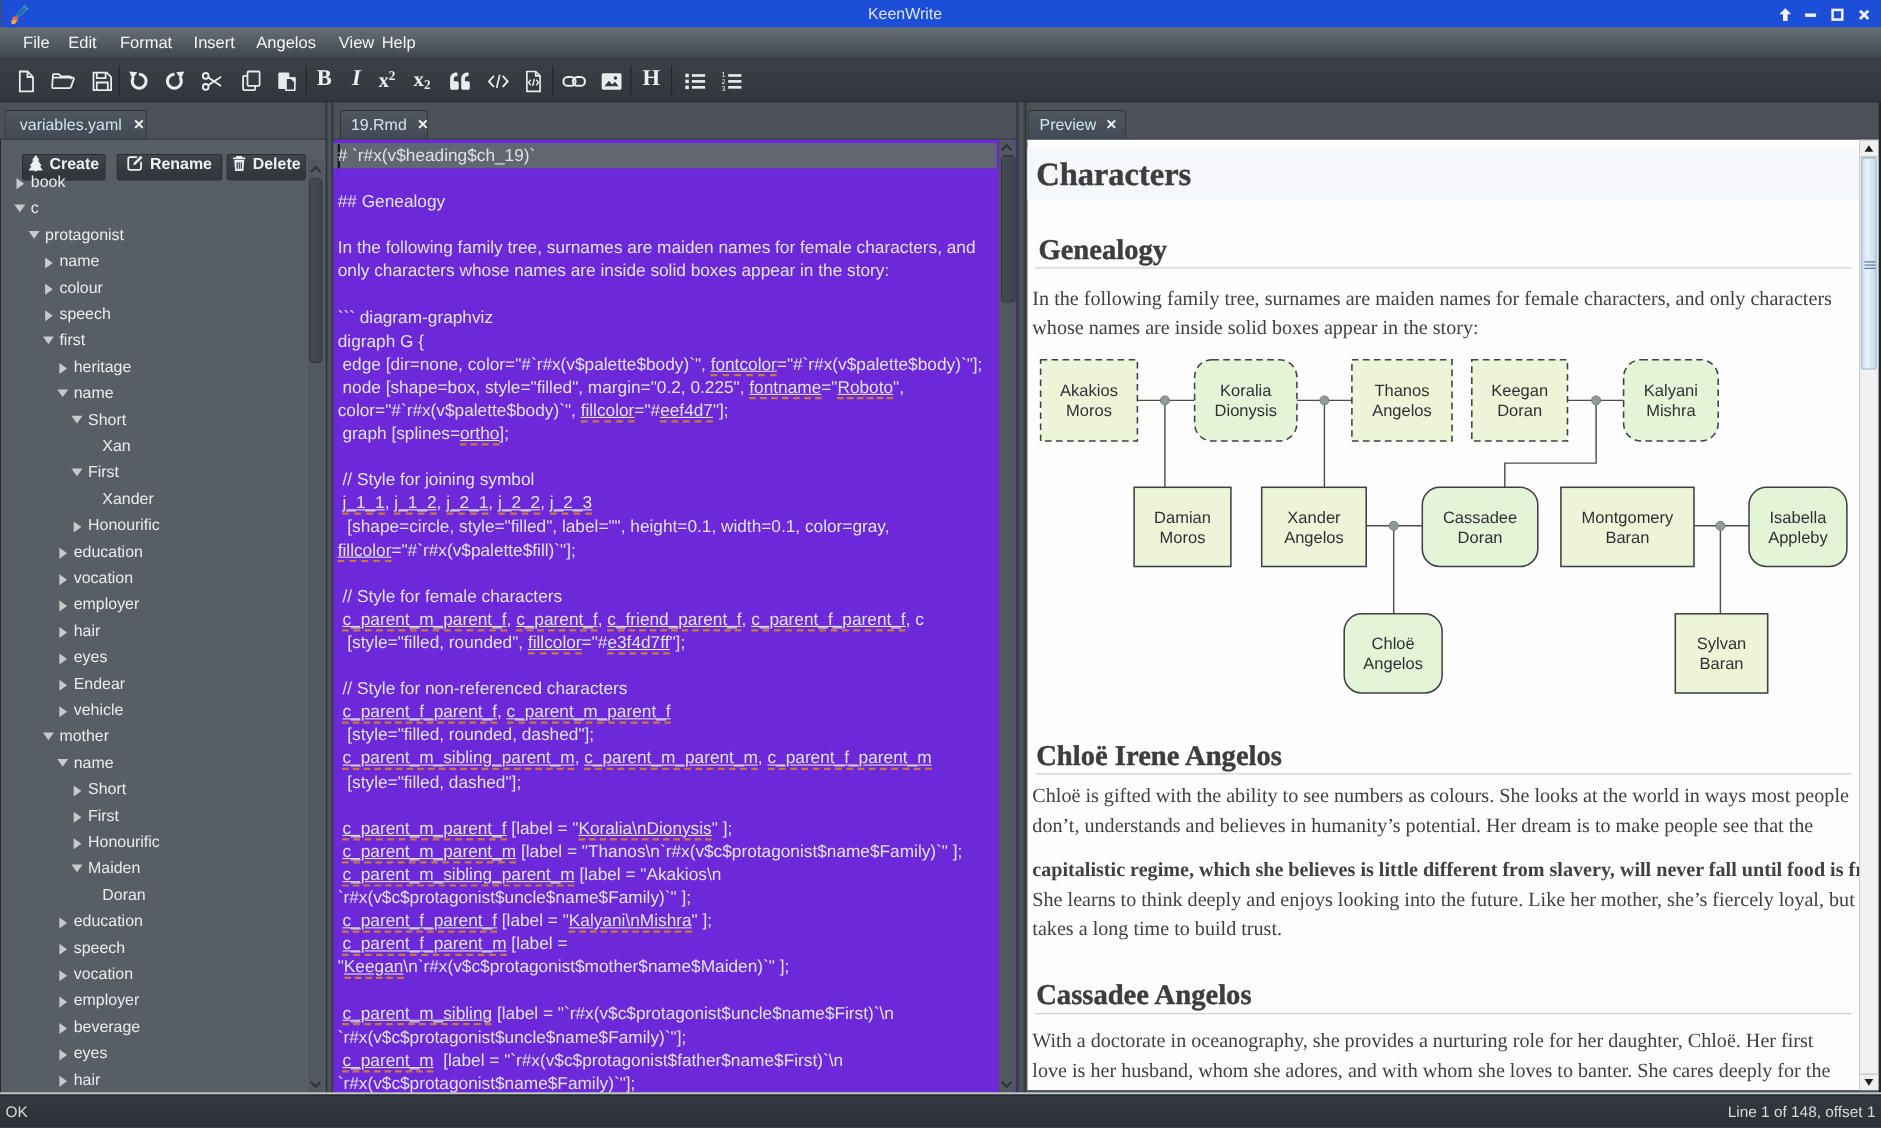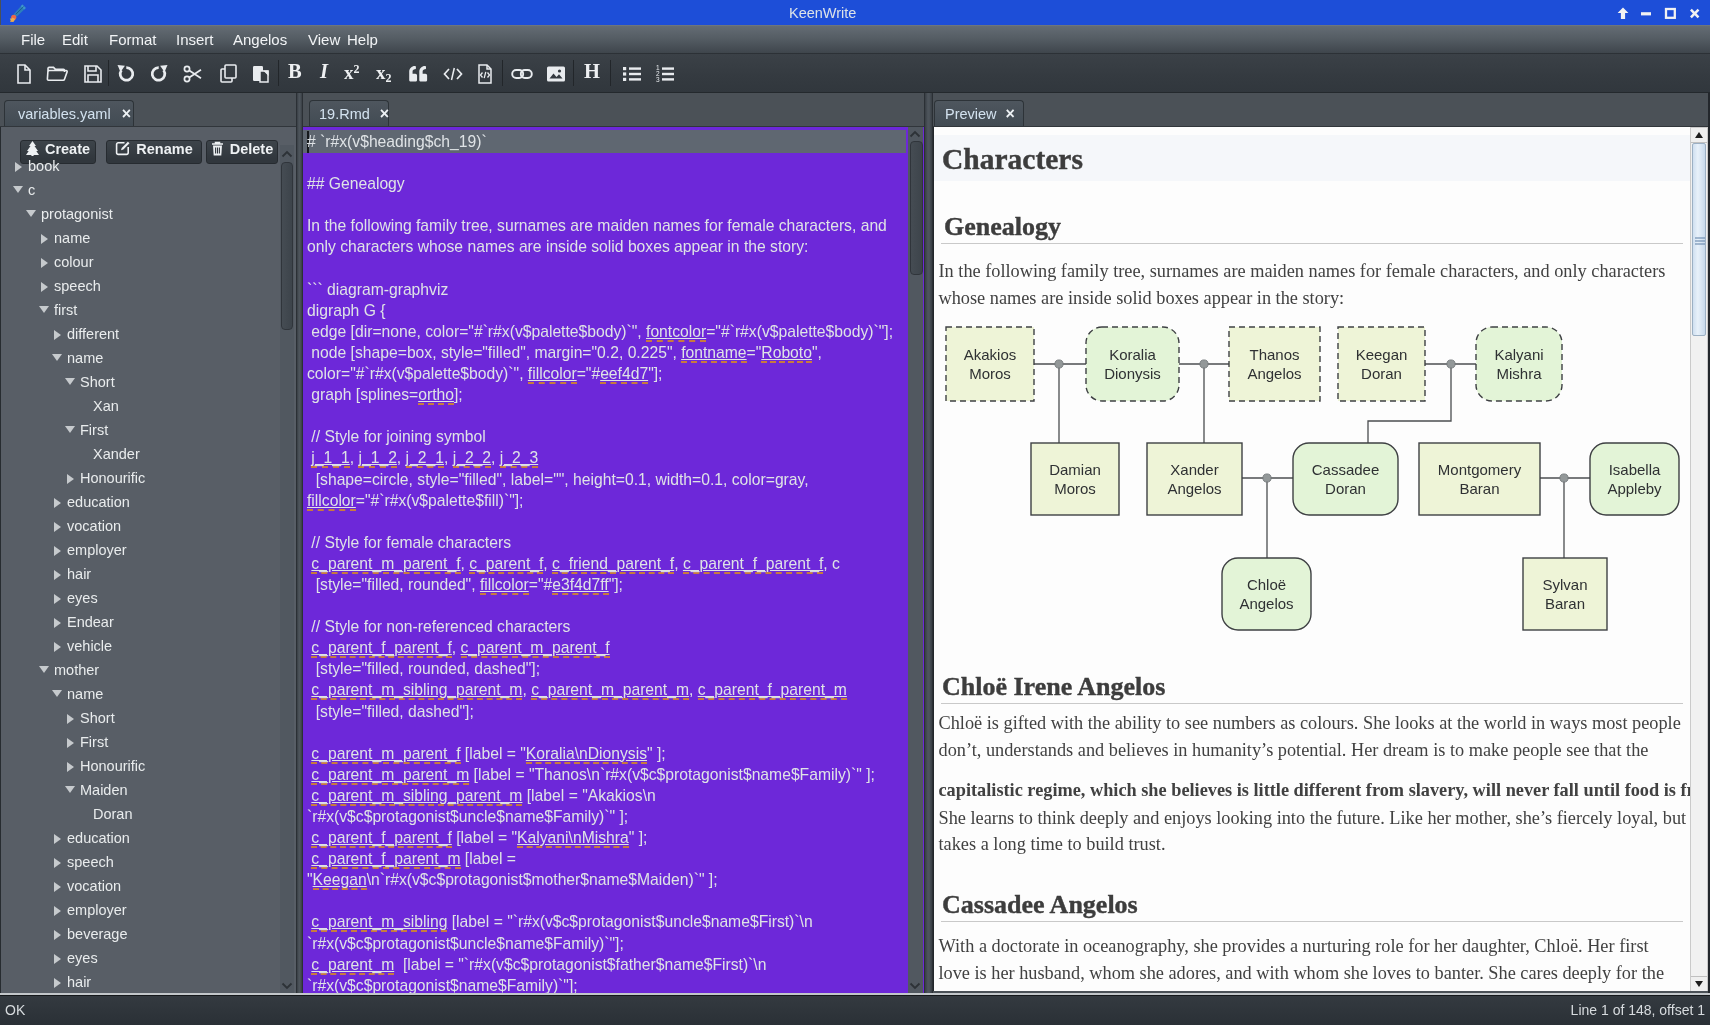--- a/index.html
+++ b/index.html
@@ -214,21 +214,21 @@
 <div class="trow" style="top:120px;">
         <span class="ar" style="left:40.0px;border-left:7px solid #c6cacd;border-top:5.2px solid transparent;border-bottom:5.2px solid transparent;"></span>
         <span class="tl" style="left:53px;">speech</span>
       </div>
 <div class="trow" style="top:144px;">
         <span class="ar" style="left:38.3px;border-top:7px solid #c6cacd;border-left:5.2px solid transparent;border-right:5.2px solid transparent;"></span>
         <span class="tl" style="left:53px;">first</span>
       </div>
 <div class="trow" style="top:168px;">
         <span class="ar" style="left:53.0px;border-left:7px solid #c6cacd;border-top:5.2px solid transparent;border-bottom:5.2px solid transparent;"></span>
-        <span class="tl" style="left:66px;">different</span>
+        <span class="tl" style="left:66px;">heritage</span>
       </div>
 <div class="trow" style="top:192px;">
         <span class="ar" style="left:51.3px;border-top:7px solid #c6cacd;border-left:5.2px solid transparent;border-right:5.2px solid transparent;"></span>
         <span class="tl" style="left:66px;">name</span>
       </div>
 <div class="trow" style="top:216px;">
         <span class="ar" style="left:64.3px;border-top:7px solid #c6cacd;border-left:5.2px solid transparent;border-right:5.2px solid transparent;"></span>
         <span class="tl" style="left:79px;">Short</span>
       </div>
 <div class="trow" style="top:240px;">

